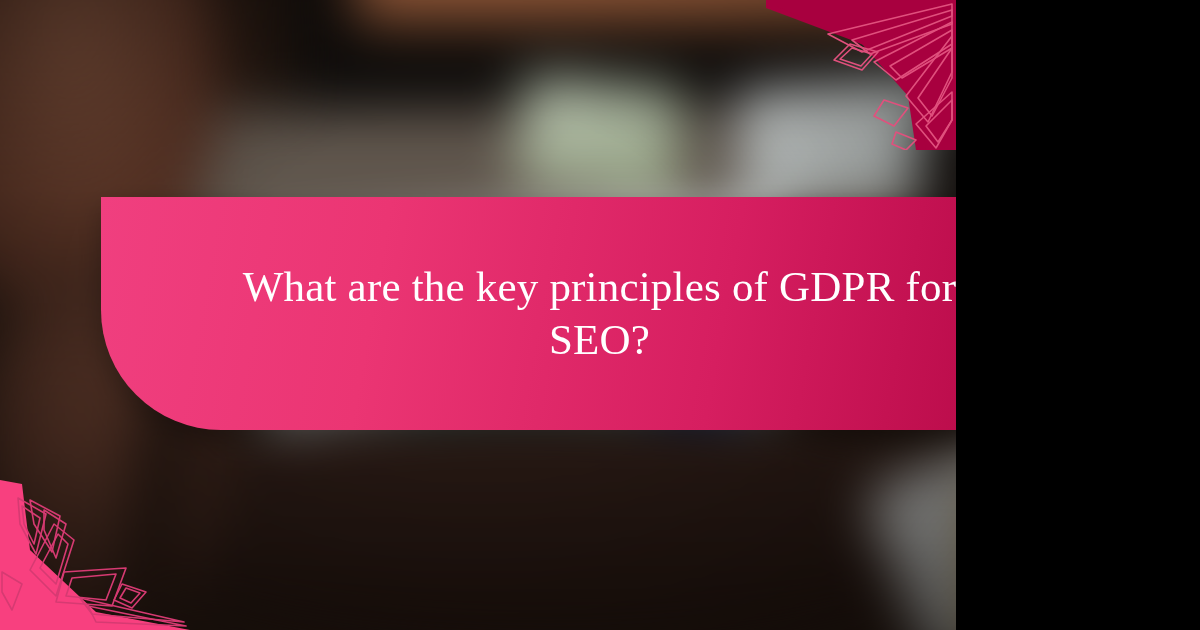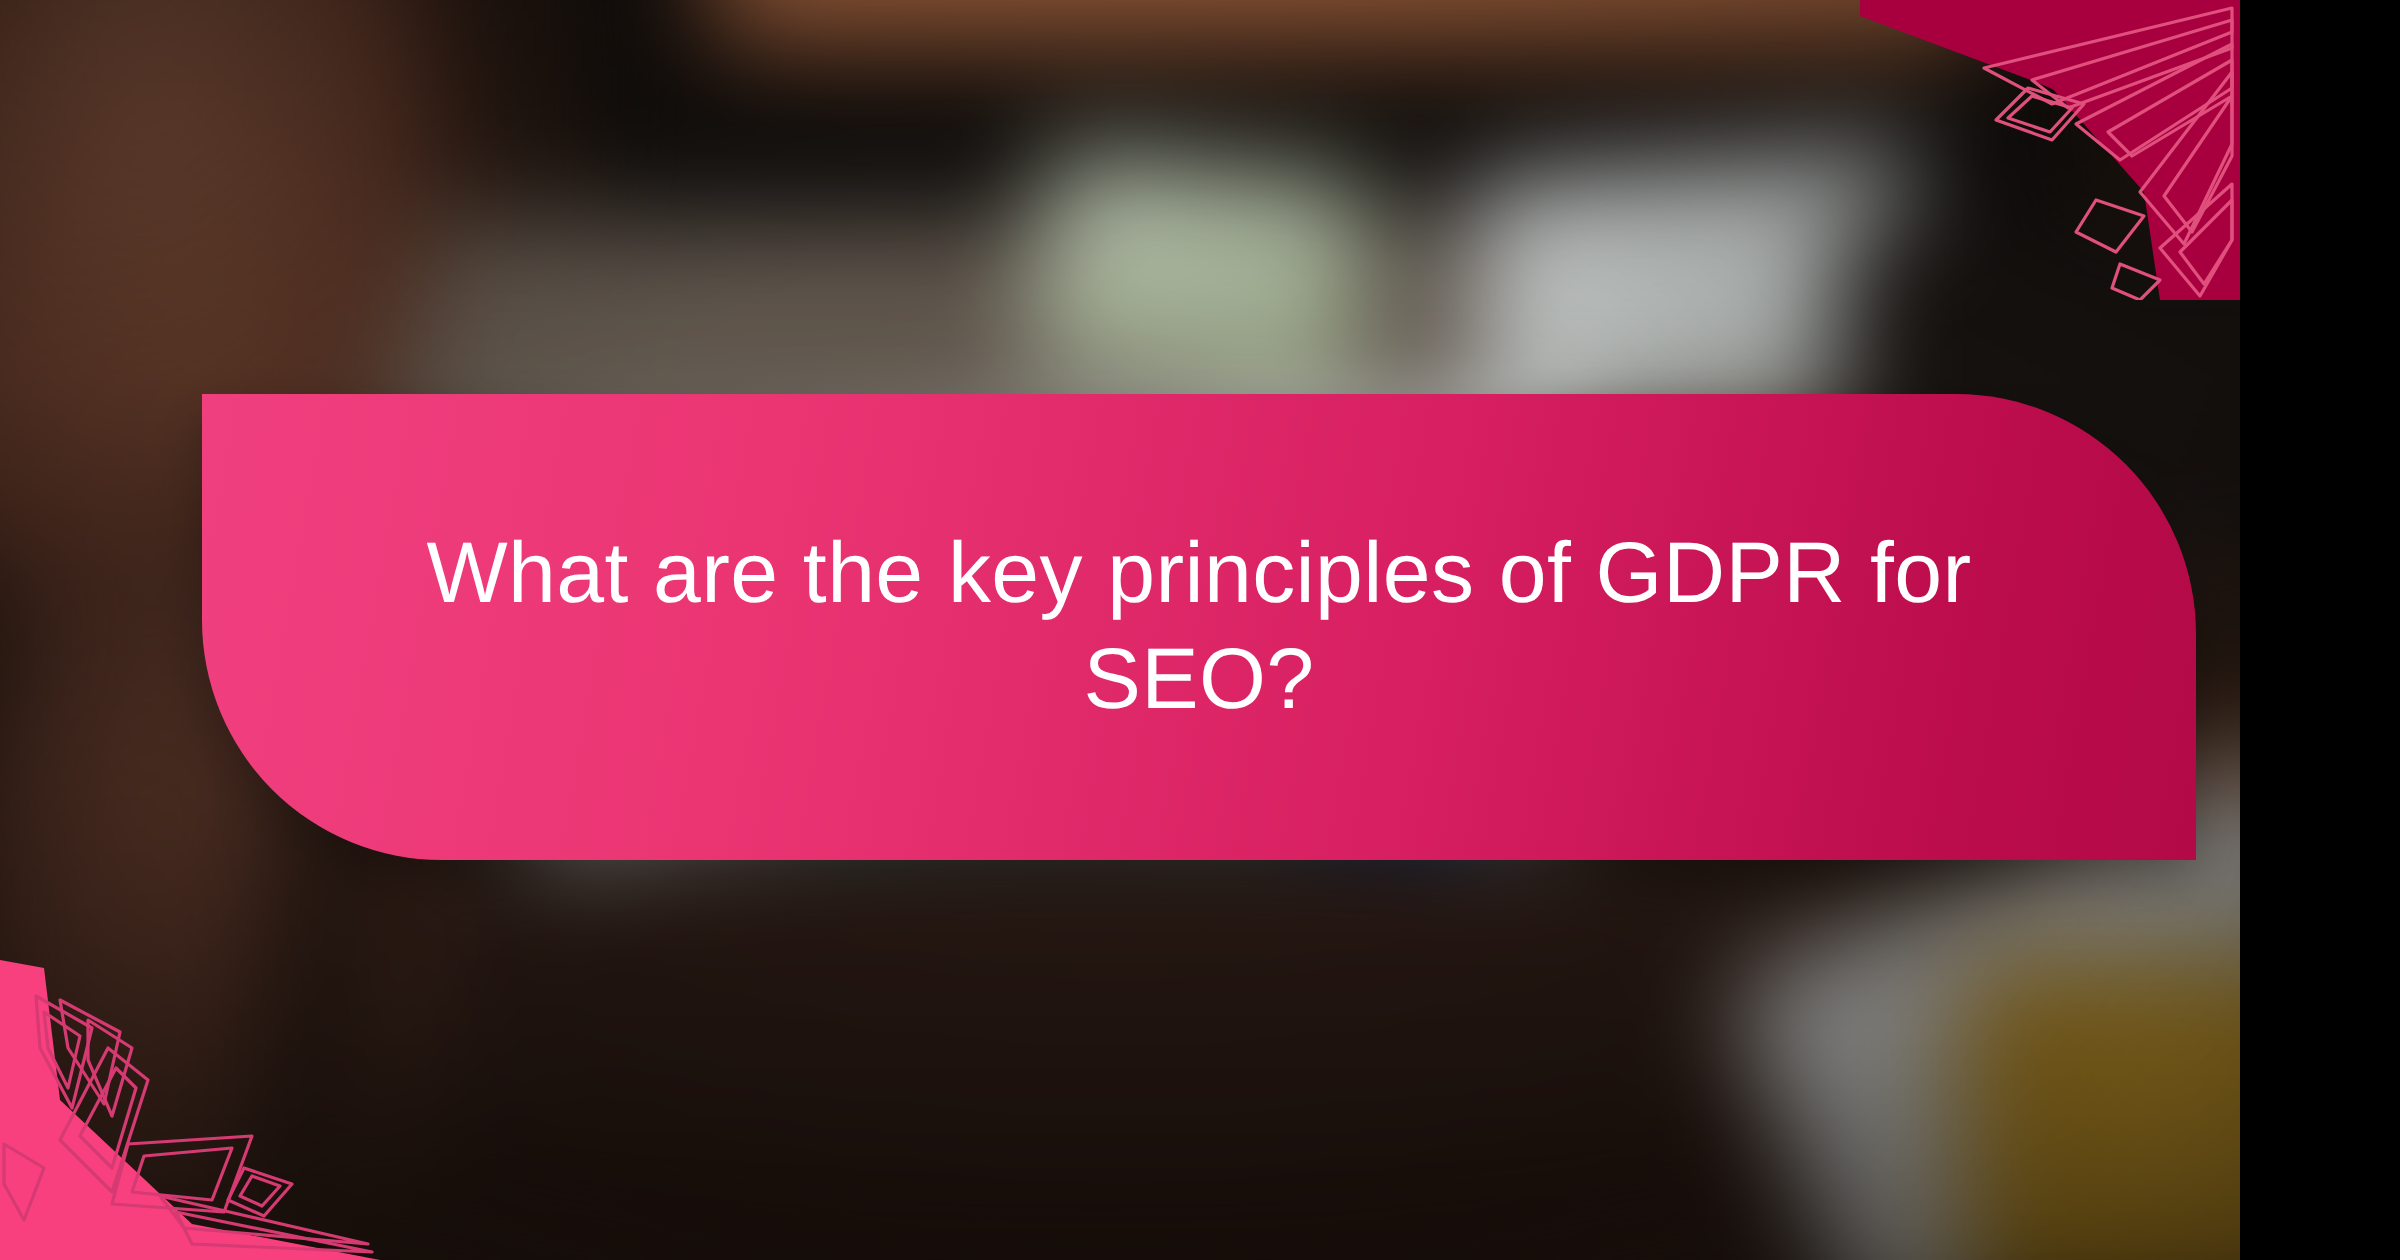--- a/index.html
+++ b/index.html
@@ -2,24 +2,24 @@
 <html><head>
 <meta charset="utf-8">
 <style>
   html, body {
     margin: 0;
     padding: 0;
     background: #000;
   }
   #stage {
     position: relative;
-    width: 1120px;
+    width: 956px;
     height: 630px;
     overflow: hidden;
-    font-family: Liberation Sans, sans-serif;
+    font-family: Liberation Serif, serif;
   }
 
   
   .bg-photo {
     position: absolute;
     inset: -40px;
     background-color: #2b1c14;
     overflow: hidden;
   }
   .bg-layer {

